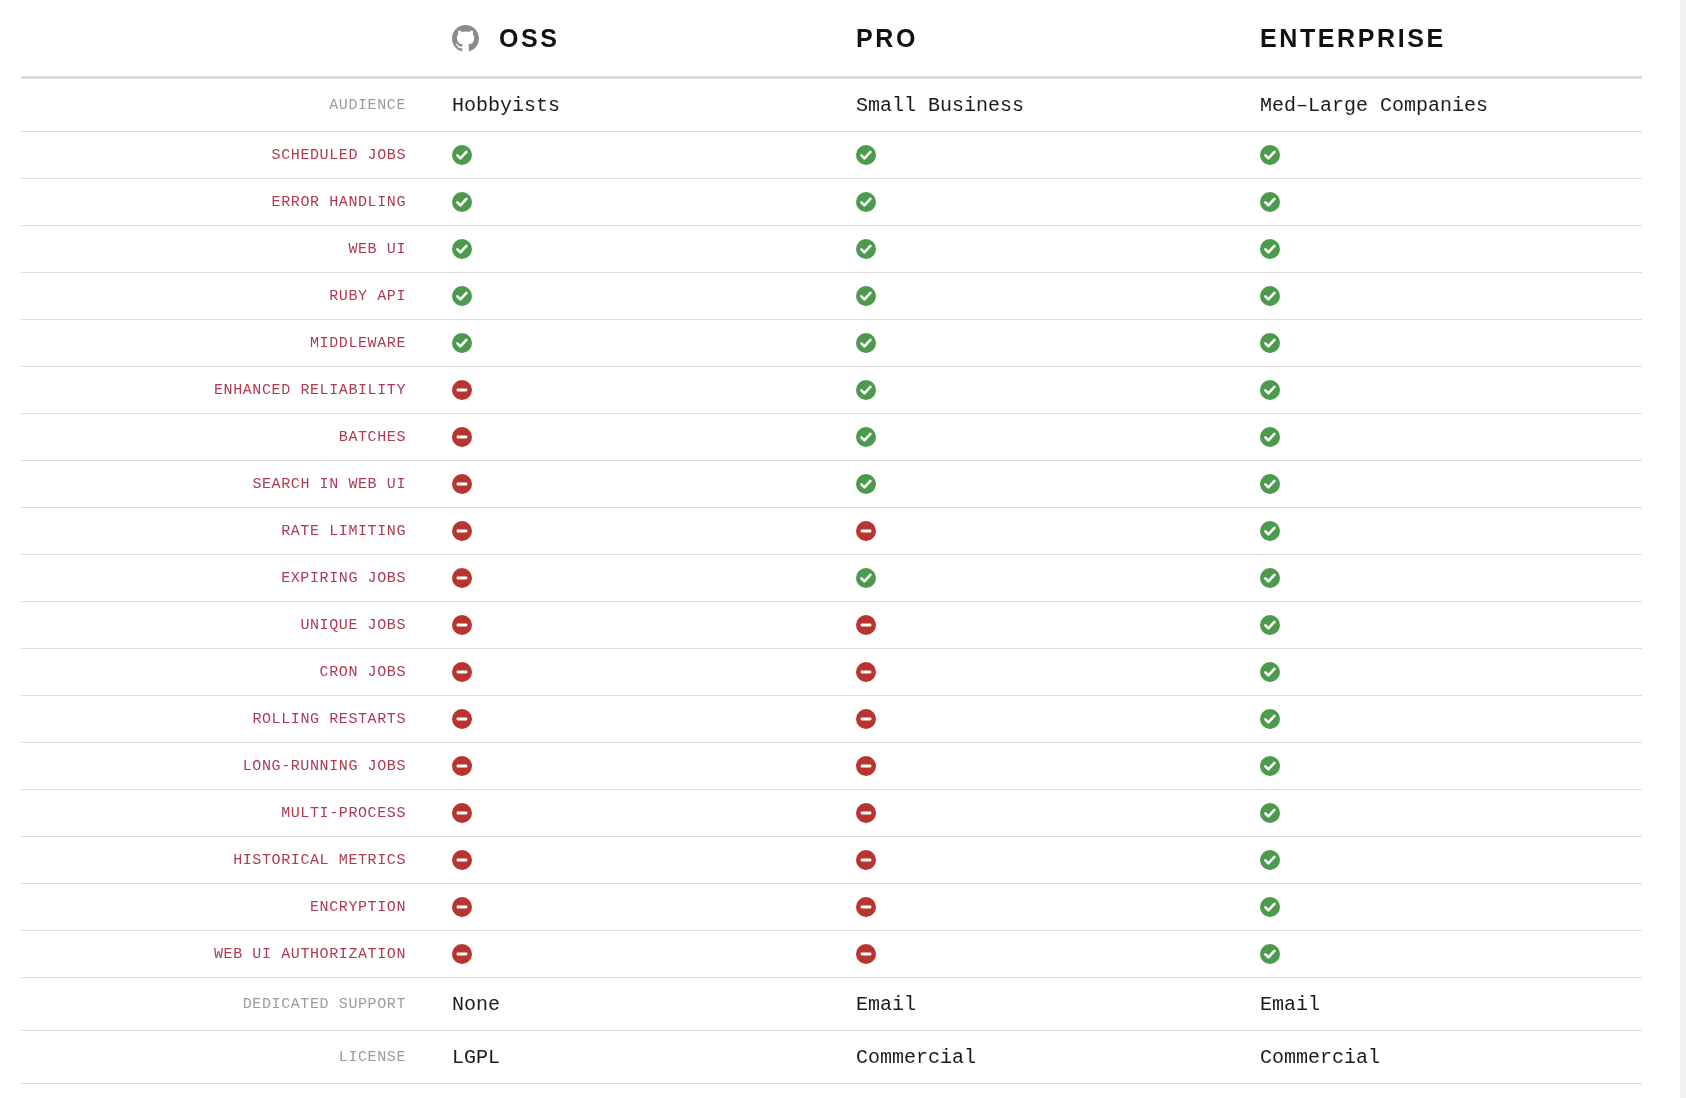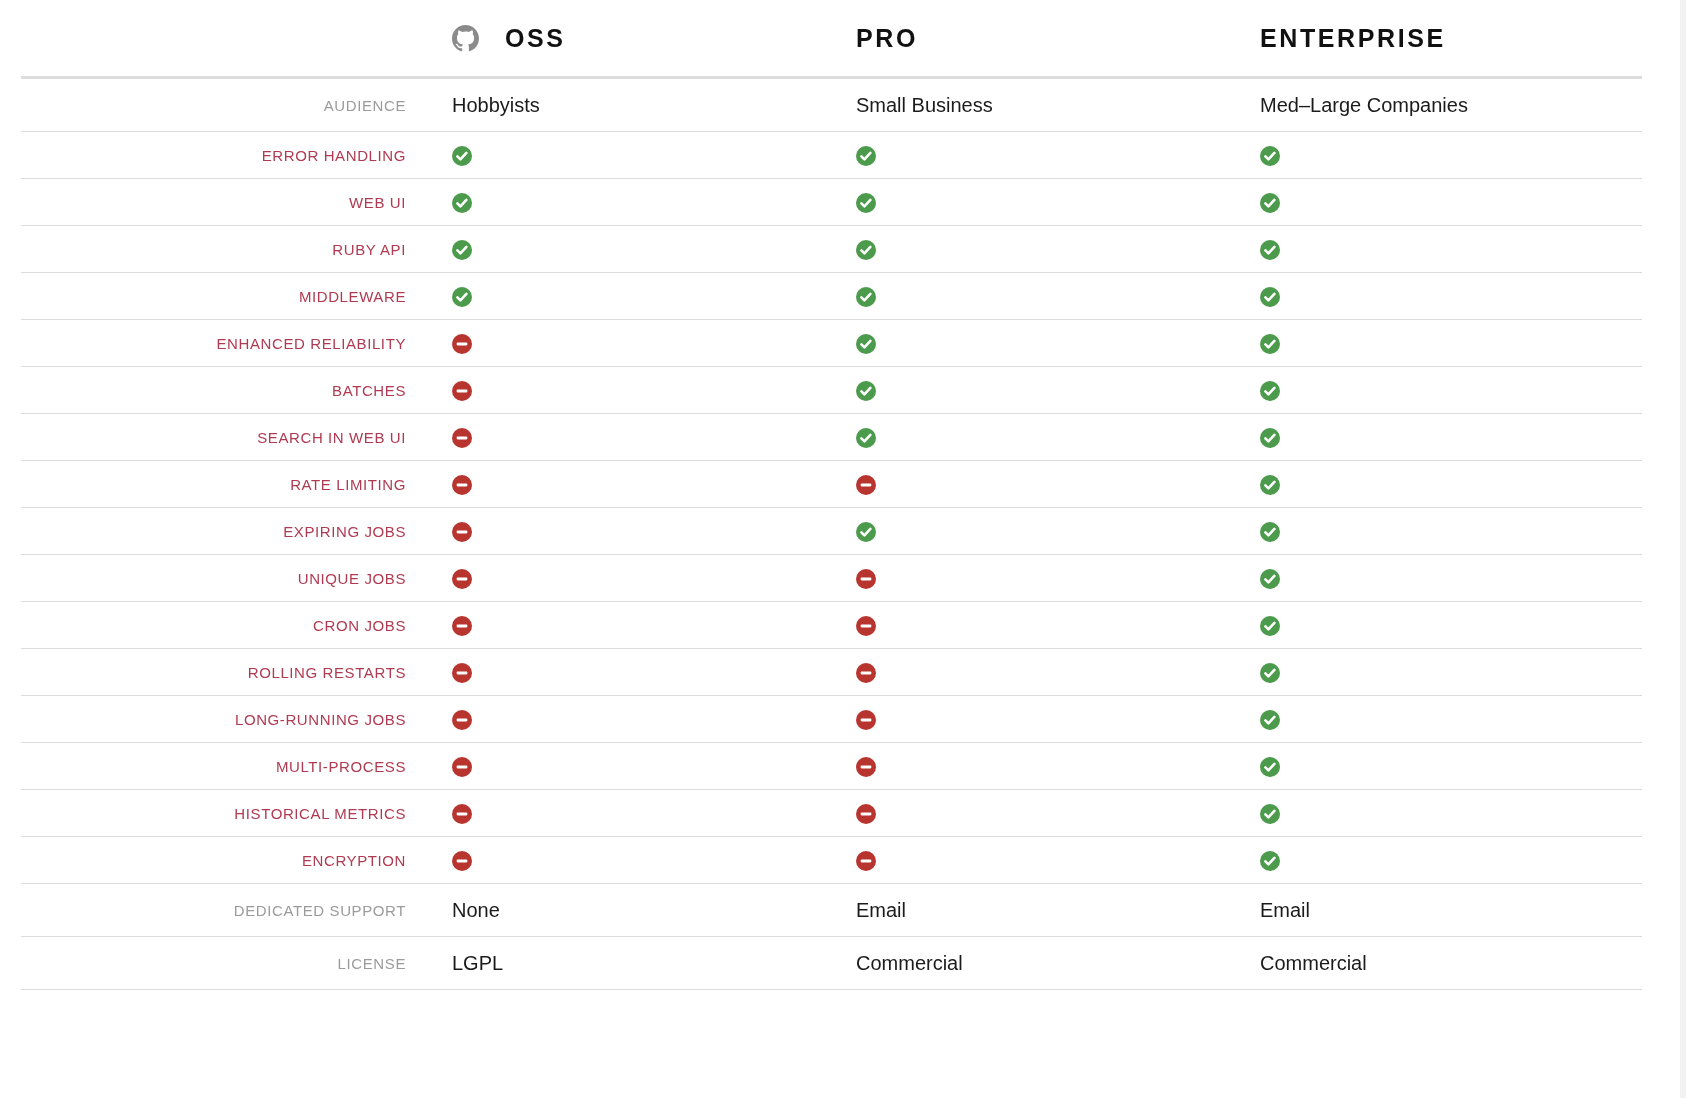--- a/index.html
+++ b/index.html
@@ -44,37 +44,38 @@
     height: 76px;
     vertical-align: middle;
   }
   thead th.plan {
     text-align: left;
     padding-left: 16px;
   }
   .plan-head {
     display: flex;
     align-items: center;
-    gap: 26px;
+    gap: 20px;
     font-size: 25px;
     font-weight: bold;
     letter-spacing: 2.6px;
     color: #111111;
   }
   .gh-icon {
     display: inline-block;
     width: 27px;
     height: 27px;
     flex: 0 0 27px;
     line-height: 0;
   }
   .gh-icon svg { display: block; }
 
   tbody tr {
     border-top: 1px solid #dcdcdc;
+    font-family: Liberation Mono, monospace;
   }
   tbody tr:first-child {
     border-top: 3px solid #dddddd;
   }
   tbody tr:last-child {
     border-bottom: 1px solid #dcdcdc;
   }
   tbody td {
     padding: 0;
     height: 46px;
@@ -147,20 +148,35 @@
       </tr>
     </thead>
     <tbody id="rows-body">
         <tr class="text-row">
           <td class="rowlabel muted">AUDIENCE</td>
           <td class="cell">Hobbyists</td>
           <td class="cell">Small Business</td>
           <td class="cell">Med–Large Companies</td>
         </tr>
         <tr class="icon-row">
+          <td class="rowlabel">SCHEDULED JOBS</td>
+          <td class="cell"><span class="mark"><svg viewBox="0 0 20 20" width="20" height="20" aria-hidden="true">
+                <circle cx="10" cy="10" r="10" fill="#4c9a4c"></circle>
+                <path d="M5.4 10.3l3 3 6-6.4" fill="none" stroke="#ffffff" stroke-width="2.6" stroke-linecap="round" stroke-linejoin="round"></path>
+              </svg></span></td>
+          <td class="cell"><span class="mark"><svg viewBox="0 0 20 20" width="20" height="20" aria-hidden="true">
+                <circle cx="10" cy="10" r="10" fill="#4c9a4c"></circle>
+                <path d="M5.4 10.3l3 3 6-6.4" fill="none" stroke="#ffffff" stroke-width="2.6" stroke-linecap="round" stroke-linejoin="round"></path>
+              </svg></span></td>
+          <td class="cell"><span class="mark"><svg viewBox="0 0 20 20" width="20" height="20" aria-hidden="true">
+                <circle cx="10" cy="10" r="10" fill="#4c9a4c"></circle>
+                <path d="M5.4 10.3l3 3 6-6.4" fill="none" stroke="#ffffff" stroke-width="2.6" stroke-linecap="round" stroke-linejoin="round"></path>
+              </svg></span></td>
+        </tr>
+        <tr class="icon-row">
           <td class="rowlabel">ERROR HANDLING</td>
           <td class="cell"><span class="mark"><svg viewBox="0 0 20 20" width="20" height="20" aria-hidden="true">
                 <circle cx="10" cy="10" r="10" fill="#4c9a4c"></circle>
                 <path d="M5.4 10.3l3 3 6-6.4" fill="none" stroke="#ffffff" stroke-width="2.6" stroke-linecap="round" stroke-linejoin="round"></path>
               </svg></span></td>
           <td class="cell"><span class="mark"><svg viewBox="0 0 20 20" width="20" height="20" aria-hidden="true">
                 <circle cx="10" cy="10" r="10" fill="#4c9a4c"></circle>
                 <path d="M5.4 10.3l3 3 6-6.4" fill="none" stroke="#ffffff" stroke-width="2.6" stroke-linecap="round" stroke-linejoin="round"></path>
               </svg></span></td>
           <td class="cell"><span class="mark"><svg viewBox="0 0 20 20" width="20" height="20" aria-hidden="true">
@@ -373,20 +389,35 @@
                 <circle cx="10" cy="10" r="10" fill="#b8352f"></circle>
                 <rect x="4.6" y="8.6" width="10.8" height="2.8" rx="1.1" fill="#ffffff"></rect>
               </svg></span></td>
           <td class="cell"><span class="mark"><svg viewBox="0 0 20 20" width="20" height="20" aria-hidden="true">
                 <circle cx="10" cy="10" r="10" fill="#4c9a4c"></circle>
                 <path d="M5.4 10.3l3 3 6-6.4" fill="none" stroke="#ffffff" stroke-width="2.6" stroke-linecap="round" stroke-linejoin="round"></path>
               </svg></span></td>
         </tr>
         <tr class="icon-row">
           <td class="rowlabel">ENCRYPTION</td>
+          <td class="cell"><span class="mark"><svg viewBox="0 0 20 20" width="20" height="20" aria-hidden="true">
+                <circle cx="10" cy="10" r="10" fill="#b8352f"></circle>
+                <rect x="4.6" y="8.6" width="10.8" height="2.8" rx="1.1" fill="#ffffff"></rect>
+              </svg></span></td>
+          <td class="cell"><span class="mark"><svg viewBox="0 0 20 20" width="20" height="20" aria-hidden="true">
+                <circle cx="10" cy="10" r="10" fill="#b8352f"></circle>
+                <rect x="4.6" y="8.6" width="10.8" height="2.8" rx="1.1" fill="#ffffff"></rect>
+              </svg></span></td>
+          <td class="cell"><span class="mark"><svg viewBox="0 0 20 20" width="20" height="20" aria-hidden="true">
+                <circle cx="10" cy="10" r="10" fill="#4c9a4c"></circle>
+                <path d="M5.4 10.3l3 3 6-6.4" fill="none" stroke="#ffffff" stroke-width="2.6" stroke-linecap="round" stroke-linejoin="round"></path>
+              </svg></span></td>
+        </tr>
+        <tr class="icon-row">
+          <td class="rowlabel">WEB UI AUTHORIZATION</td>
           <td class="cell"><span class="mark"><svg viewBox="0 0 20 20" width="20" height="20" aria-hidden="true">
                 <circle cx="10" cy="10" r="10" fill="#b8352f"></circle>
                 <rect x="4.6" y="8.6" width="10.8" height="2.8" rx="1.1" fill="#ffffff"></rect>
               </svg></span></td>
           <td class="cell"><span class="mark"><svg viewBox="0 0 20 20" width="20" height="20" aria-hidden="true">
                 <circle cx="10" cy="10" r="10" fill="#b8352f"></circle>
                 <rect x="4.6" y="8.6" width="10.8" height="2.8" rx="1.1" fill="#ffffff"></rect>
               </svg></span></td>
           <td class="cell"><span class="mark"><svg viewBox="0 0 20 20" width="20" height="20" aria-hidden="true">
                 <circle cx="10" cy="10" r="10" fill="#4c9a4c"></circle>

